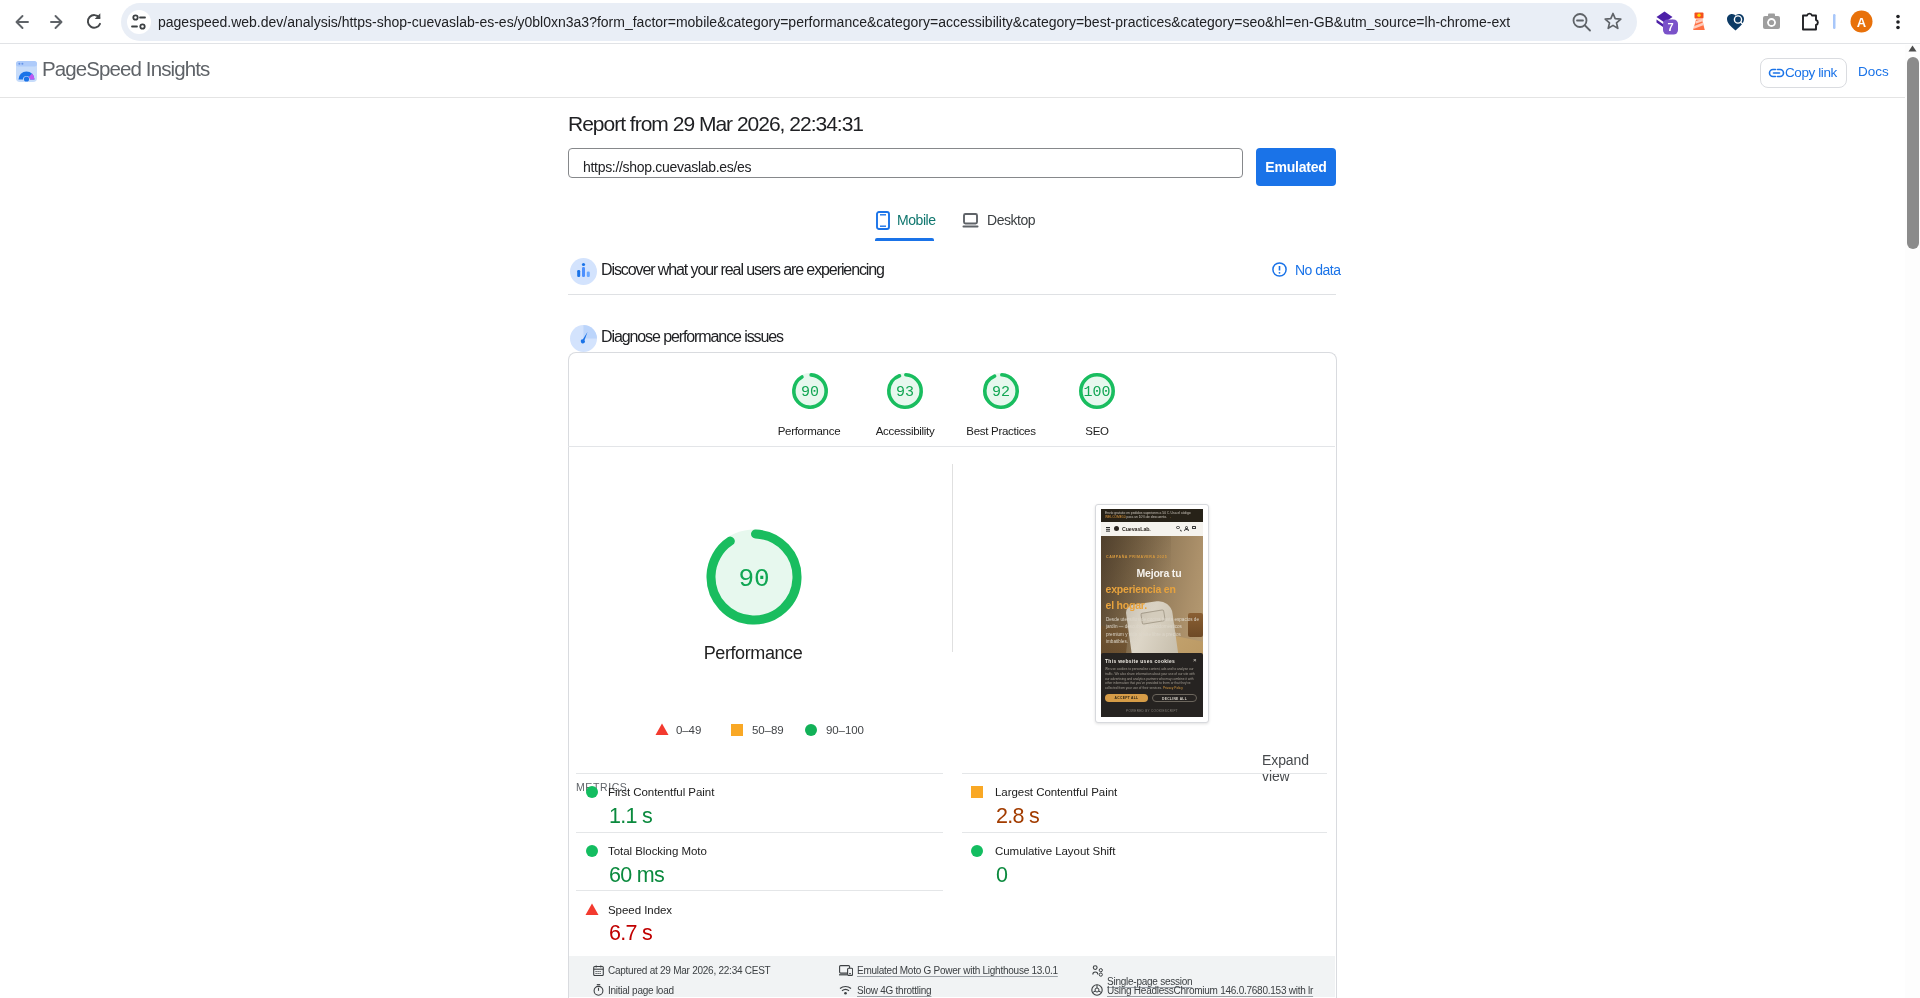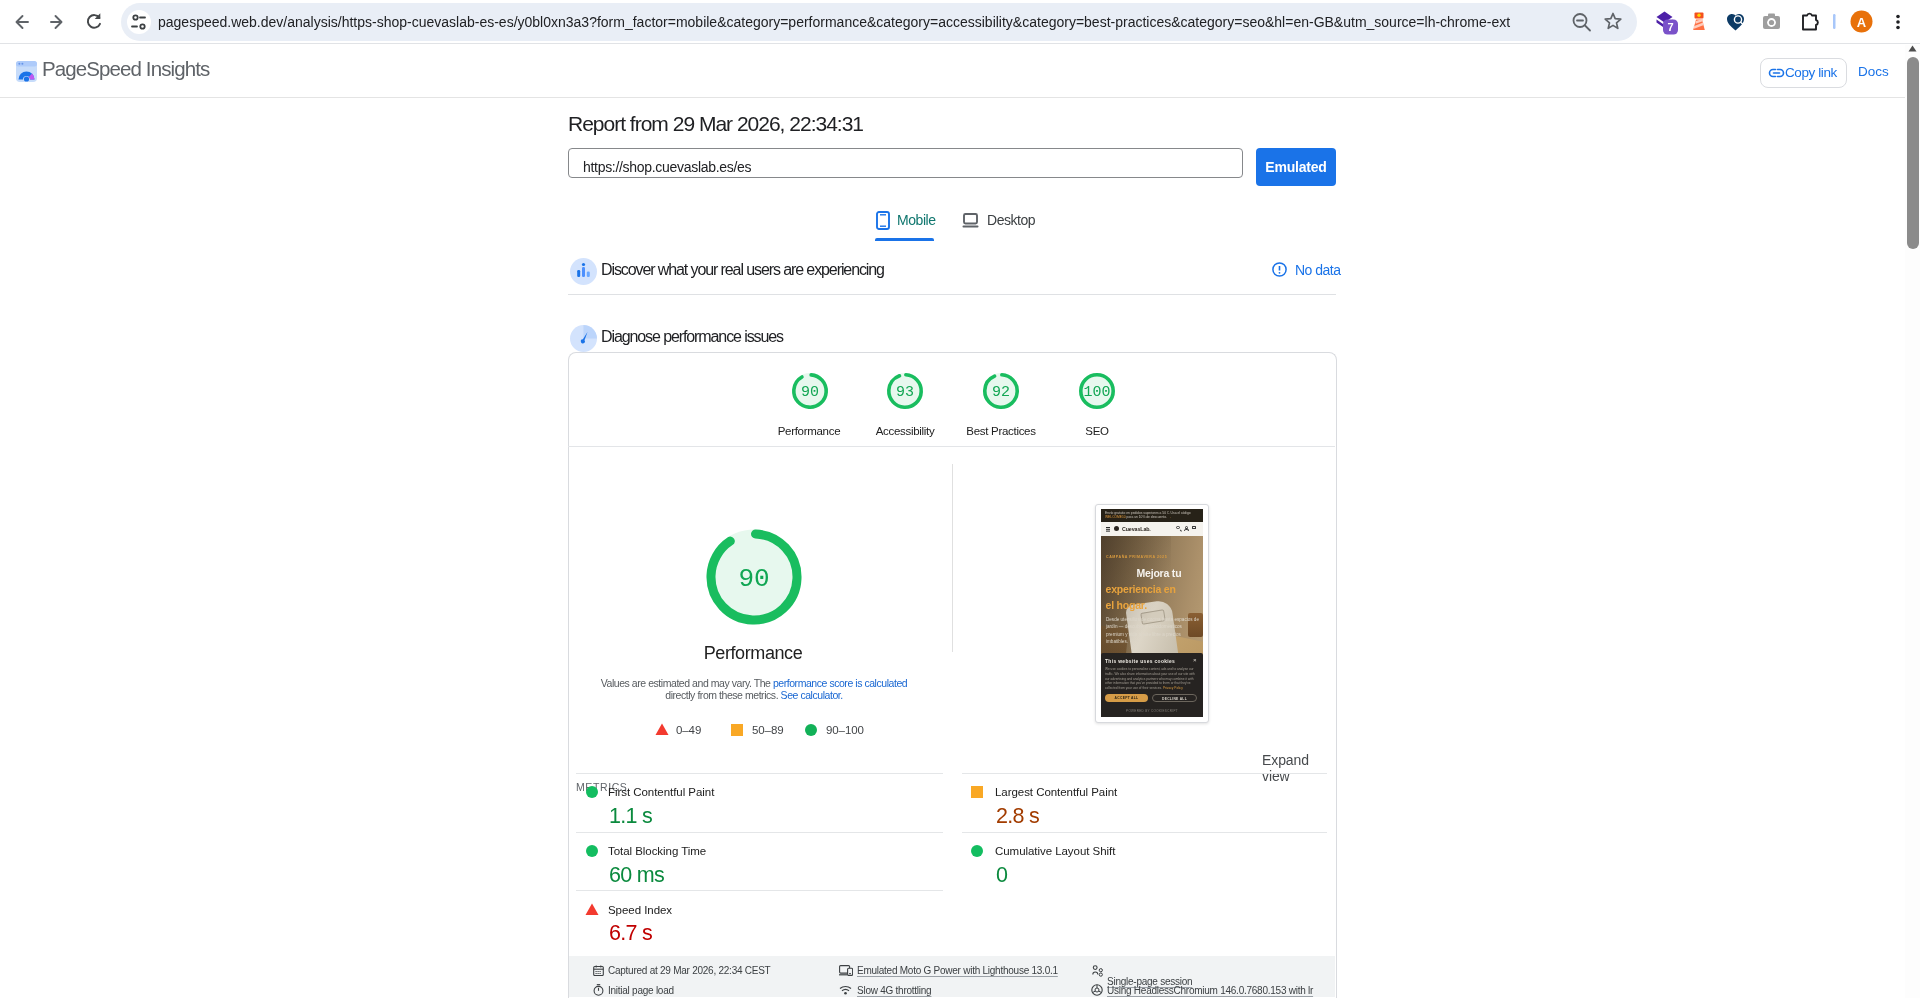--- a/index.html
+++ b/index.html
@@ -250,21 +250,20 @@
   <div class="gaugelabel" style="left:469px;top:73px">SEO</div>
   <div id="scoredivider"></div>
   <div id="vertdivider"></div>
 
   <svg class="abs" style="left:137px;top:176px" width="98" height="98" viewBox="0 0 98 98">
     <circle cx="49" cy="49" r="47.5" fill="#e7f8ee"></circle>
     <circle cx="49" cy="49" r="43" fill="none" stroke="#19bd5f" stroke-width="9" stroke-linecap="round" stroke-dasharray="243.2 27" transform="rotate(-88 49 49)"></circle>
     <text x="49" y="58" text-anchor="middle" font-size="26" fill="#11a653" font-family="Liberation Mono, monospace">90</text>
   </svg>
   <div id="perflabel">Performance</div>
-  <div class="disclaimer" style="left:16px;top:325px">Values are estimated and may vary. The <a>performance score is calculated</a><br>directly from these metrics. <a>See calculator.</a></div>
 
   <svg class="abs" style="left:85px;top:370px" width="180" height="16" viewBox="0 0 180 16">
     <path d="M9 1.5 L15.5 13 H2.5 z" fill="#f33a2f"></path>
     <rect x="78" y="2" width="12" height="12" fill="#f9a825"></rect>
     <circle cx="158" cy="8" r="6" fill="#12b158"></circle>
   </svg>
   <div class="legtext" style="left:108px;top:372px">0–49</div>
   <div class="legtext" style="left:184px;top:372px">50–89</div>
   <div class="legtext" style="left:258px;top:372px">90–100</div>
 
@@ -313,21 +312,21 @@
 
     <div class="mcoldiv" style="left:8px;top:421px;width:367px"></div>
     <div class="mcoldiv" style="left:394px;top:421px;width:365px"></div>
 
     <div class="mdot" style="left:18px;top:434px;background:#13bd60"></div>
     <div class="mtitle" style="left:40px;top:434px">First Contentful Paint</div>
     <div class="mvalue" style="left:41px;top:452px;color:#0b8a3e">1.1 s</div>
     <div class="mcoldiv" style="left:8px;top:480px;width:367px"></div>
 
     <div class="mdot" style="left:18px;top:493px;background:#13bd60"></div>
-    <div class="mtitle" style="left:40px;top:493px">Total Blocking Time</div>
+    <div class="mtitle" style="left:40px;top:493px">Total Blocking Moto</div>
     <div class="mvalue" style="left:41px;top:511px;color:#0b8a3e">60 ms</div>
     <div class="mcoldiv" style="left:8px;top:538px;width:367px"></div>
 
     <svg class="abs" style="left:17px;top:551px" width="14" height="13" viewBox="0 0 14 13">
         <path d="M7 0.5 L13.5 12 H0.5 z" fill="#f33a2f"></path>
       </svg>
     <div class="mtitle" style="left:40px;top:552px">Speed Index</div>
     <div class="mvalue" style="left:41px;top:569px;color:#c00000">6.7 s</div>
 
     <div class="abs" style="left:403px;top:434px;width:12px;height:12px;background:#f9a825"></div>

